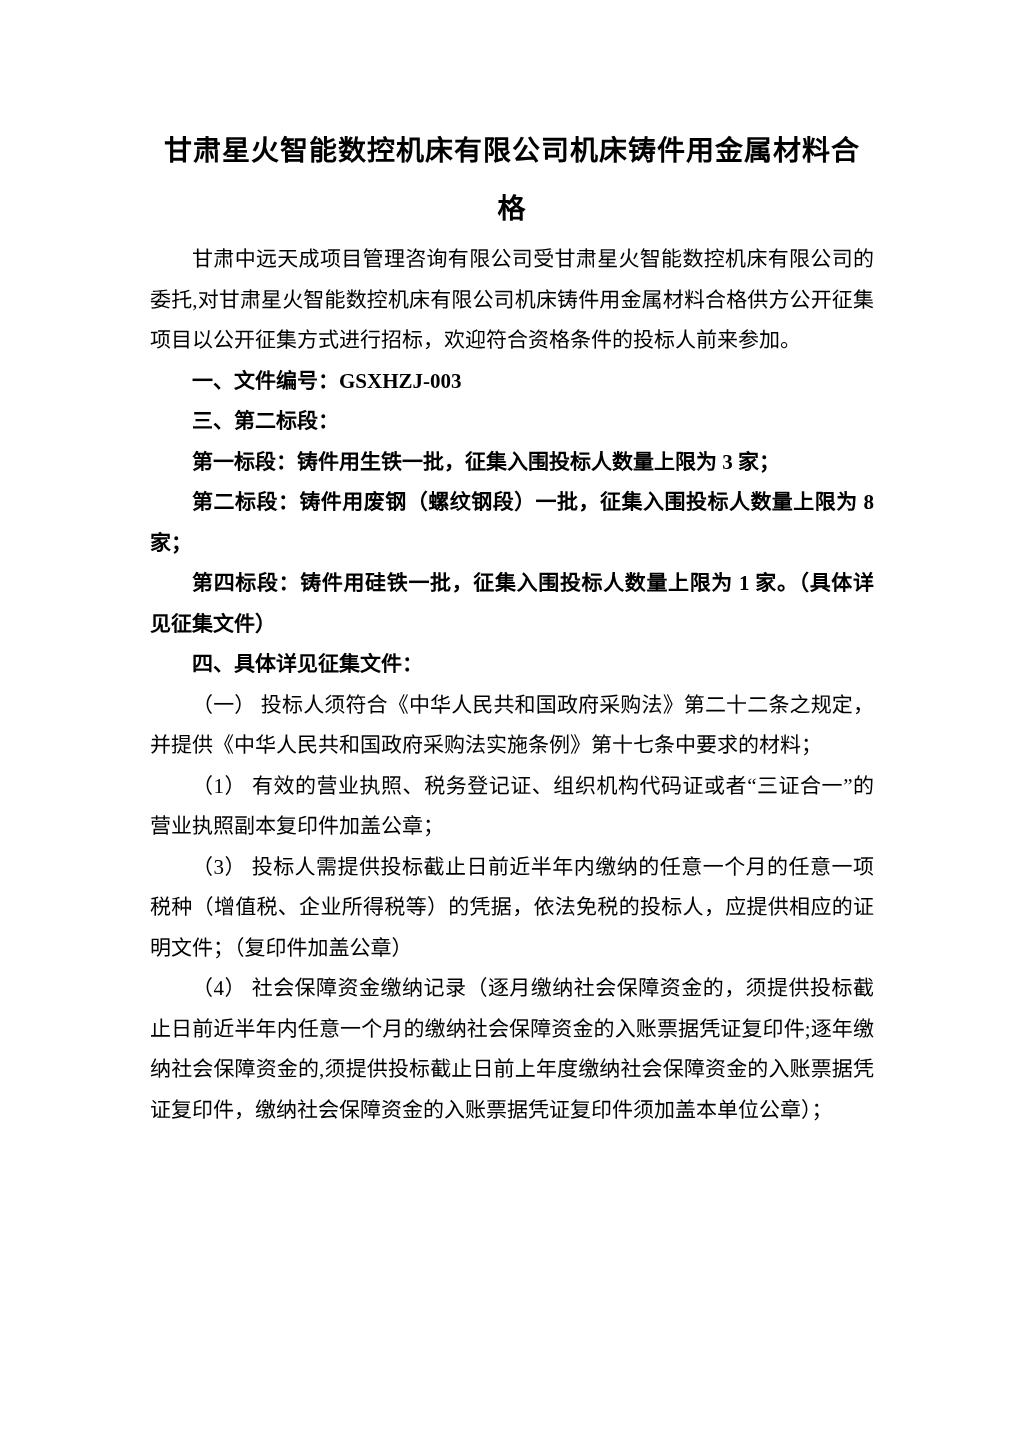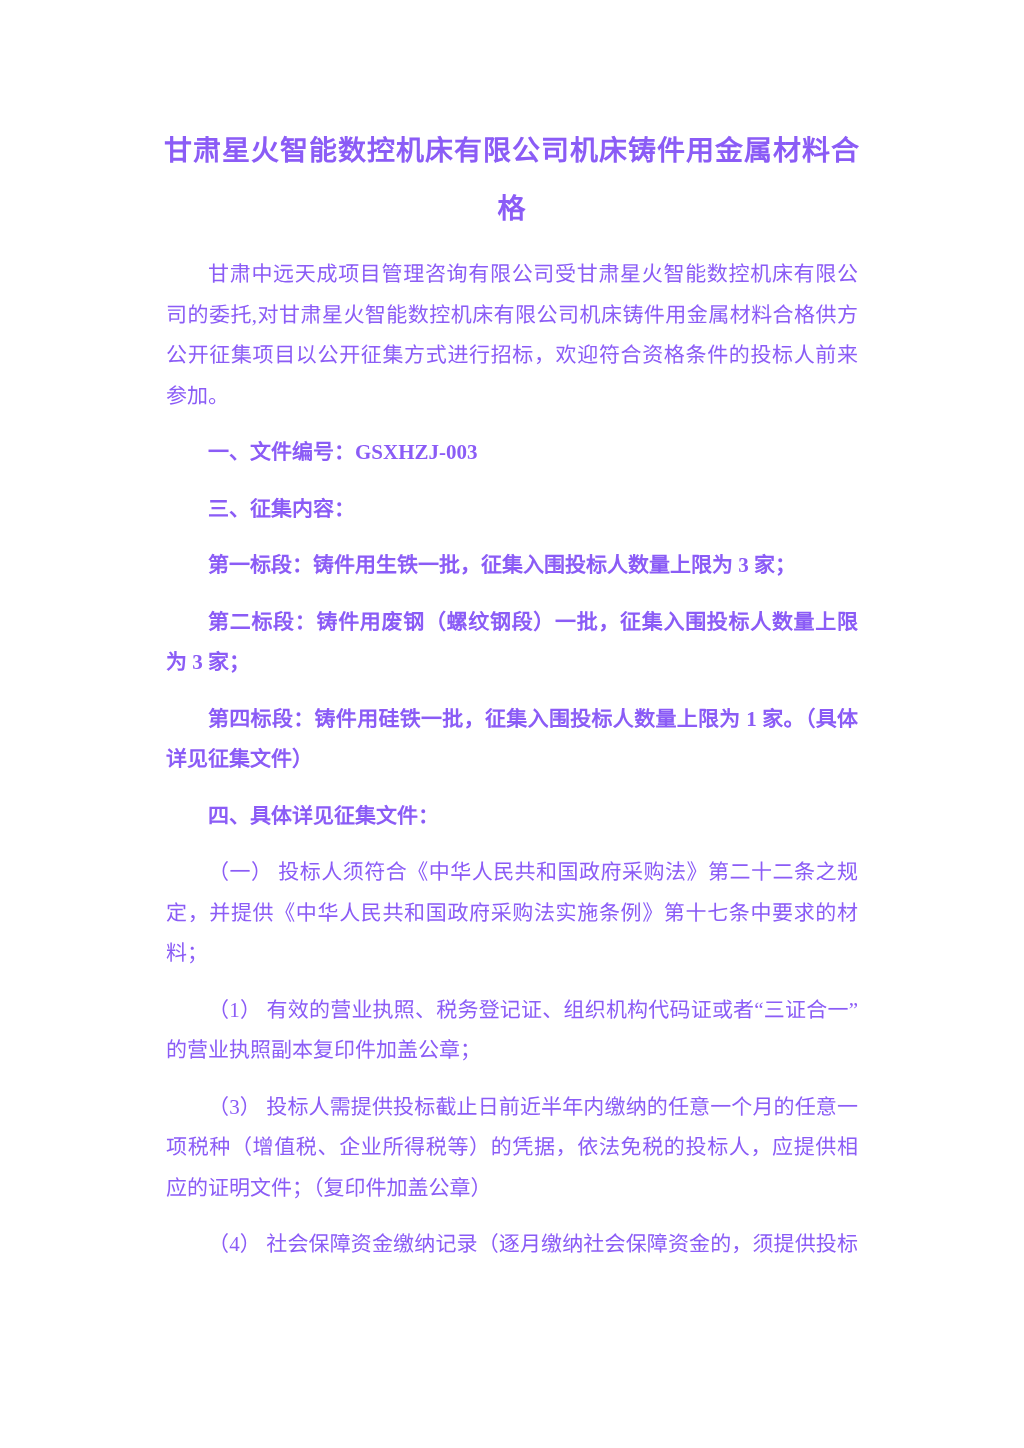--- a/index.html
+++ b/index.html
@@ -7,61 +7,61 @@
     padding: 0;
     background: #ffffff;
   }
   .page {
     position: relative;
     width: 1024px;
     height: 1269px;
     background: #ffffff;
     box-sizing: border-box;
     padding: 122px 150px 0 150px;
-    color: #8b5cf6;
+    color: #000000;
     font-family: "Liberation Serif", "DejaVu Serif", serif;
     overflow: hidden;
   }
   .doc-title {
     font-size: 28px;
     font-weight: bold;
     line-height: 58px;
     text-align: center;
     letter-spacing: 1px;
   }
   .doc-body {
     margin-top: 1px;
     font-size: 21px;
     line-height: 40.5px;
     text-align: justify;
   }
   .doc-body p {
-    margin: 16px;
+    margin: 0;
     padding: 0;
     text-indent: 2em;
   }
   .doc-body p.b {
     font-weight: bold;
   }
 </style>
 </head>
 <body>
 
 <div class="page">
 
   <div class="doc-title">
     <div>甘肃星火智能数控机床有限公司机床铸件用金属材料合格</div>
   </div>
 
   <div class="doc-body">
     <p>甘肃中远天成项目管理咨询有限公司受甘肃星火智能数控机床有限公司的委托,对甘肃星火智能数控机床有限公司机床铸件用金属材料合格供方公开征集项目以公开征集方式进行招标，欢迎符合资格条件的投标人前来参加。</p>
     <p class="b">一、文件编号：GSXHZJ-003</p>
-    <p class="b">三、征集内容：</p>
+    <p class="b">三、第二标段：</p>
     <p class="b">第一标段：铸件用生铁一批，征集入围投标人数量上限为 3 家；</p>
-    <p class="b">第二标段：铸件用废钢（螺纹钢段）一批，征集入围投标人数量上限为 3 家；</p>
+    <p class="b">第二标段：铸件用废钢（螺纹钢段）一批，征集入围投标人数量上限为 8 家；</p>
     <p class="b">第四标段：铸件用硅铁一批，征集入围投标人数量上限为 1 家。（具体详见征集文件）</p>
     <p class="b">四、具体详见征集文件：</p>
     <p>（一） 投标人须符合《中华人民共和国政府采购法》第二十二条之规定，并提供《中华人民共和国政府采购法实施条例》第十七条中要求的材料；</p>
     <p>（1） 有效的营业执照、税务登记证、组织机构代码证或者“三证合一”的营业执照副本复印件加盖公章；</p>
     <p>（3） 投标人需提供投标截止日前近半年内缴纳的任意一个月的任意一项税种（增值税、企业所得税等）的凭据，依法免税的投标人，应提供相应的证明文件；（复印件加盖公章）</p>
     <p>（4） 社会保障资金缴纳记录（逐月缴纳社会保障资金的，须提供投标截止日前近半年内任意一个月的缴纳社会保障资金的入账票据凭证复印件;逐年缴纳社会保障资金的,须提供投标截止日前上年度缴纳社会保障资金的入账票据凭证复印件，缴纳社会保障资金的入账票据凭证复印件须加盖本单位公章）；</p>
   </div>
 
 </div>
 

